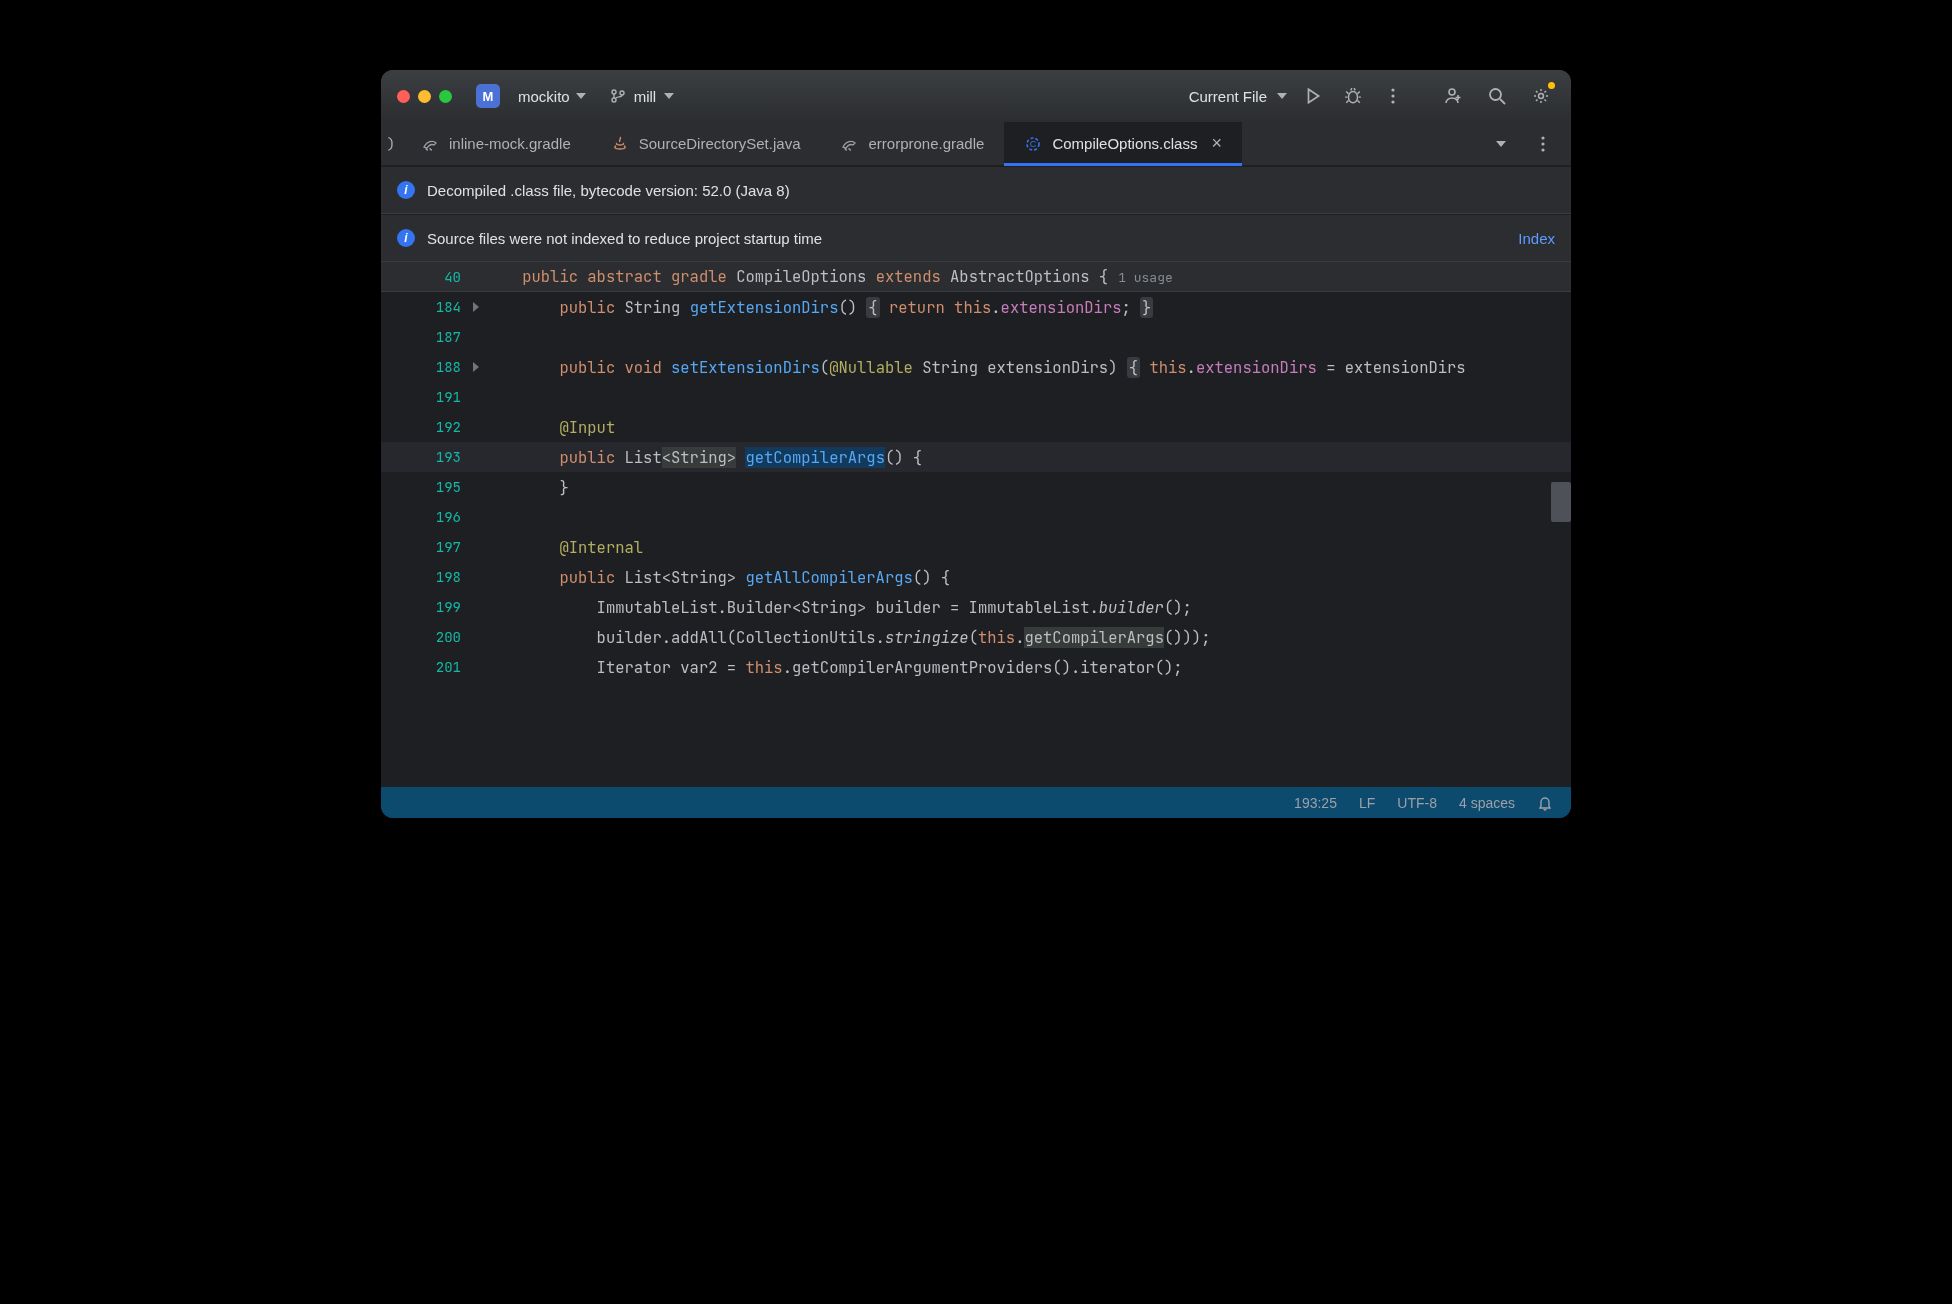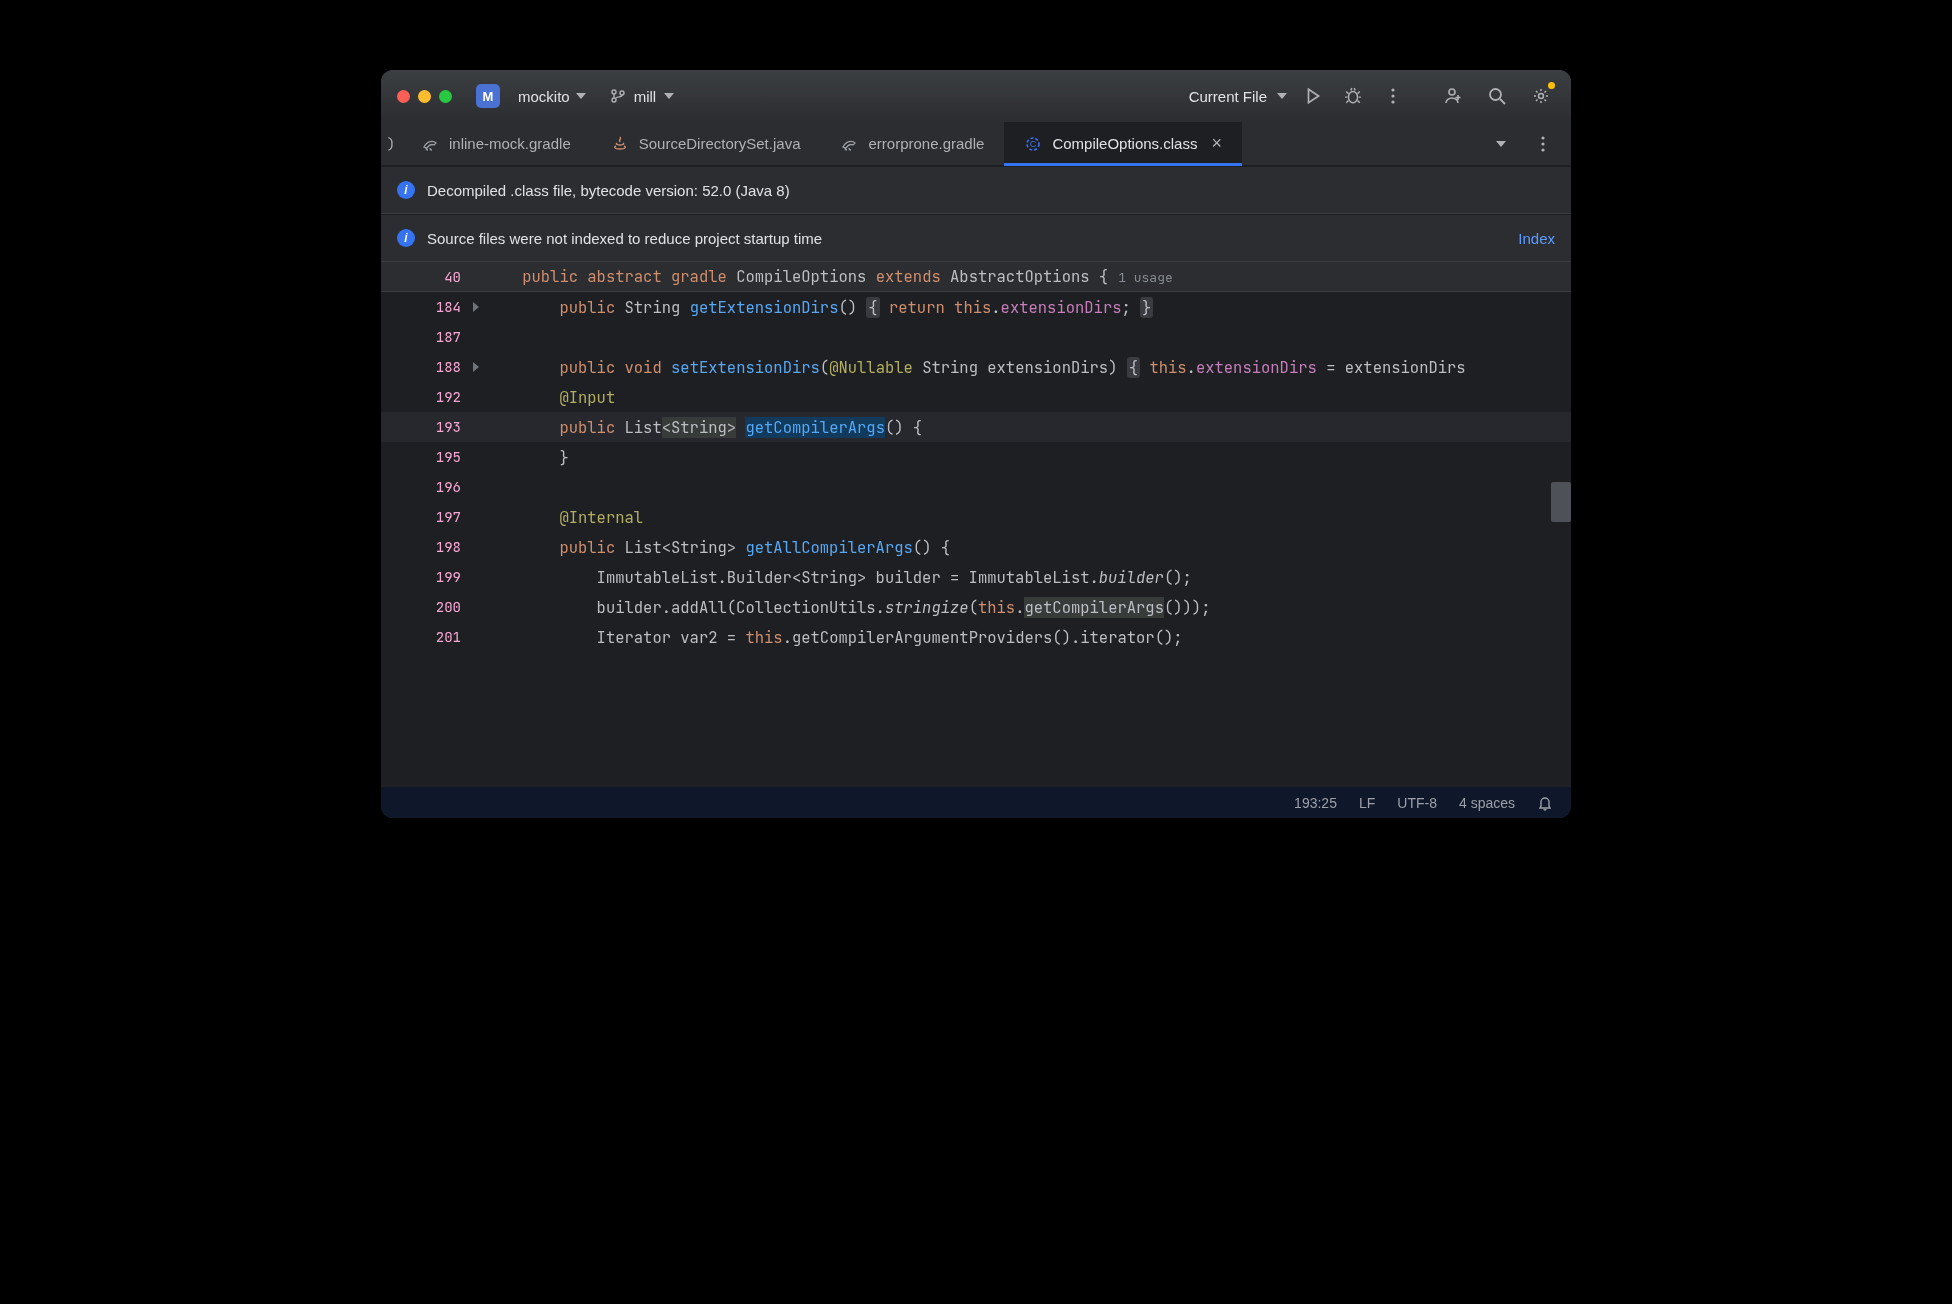--- a/index.html
+++ b/index.html
@@ -117,21 +117,21 @@
       flex: 1; display: flex; background: #1e1f22; overflow: hidden;
       font-family: 'JetBrains Mono', Menlo, monospace; font-size: 15.5px;
       position: relative;
     }
     .editor-body { flex: 1; overflow: hidden; }
     .code-line { display: flex; height: 30px; align-items: center; white-space: pre; }
     .code-line.sticky { background: #2b2d30; border-bottom: 1px solid #393b40; }
     .code-line.caret-line { background: #26282e; }
     .gutter {
       width: 100px; text-align: right; padding-right: 20px;
-      color: #f9a8d4; font-size: 14px; user-select: none;
+      color: #14b8a6; font-size: 14px; user-select: none;
       position: relative;
     }
     .fold-arrow {
       position: absolute; right: 2px; top: 50%; transform: translateY(-50%);
       width: 0; height: 0;
       border-top: 5px solid transparent; border-bottom: 5px solid transparent;
       border-left: 6px solid #6f737a;
     }
     .code-content { padding-left: 4px; color: #bcbec4; }
     
@@ -150,21 +150,21 @@
     .scrollbar-right {
       position: absolute; right:0; top:0; bottom:0; width: 14px;
       display: flex; flex-direction: column; align-items: center;
     }
     .scroll-thumb {
       position: absolute; right: 0; top: 220px; width: 20px; height: 40px;
       background: #4e5157; border-radius: 2px;
     }
     
     .statusbar {
-      height: 32px; background: #0f172a;
+      height: 32px; background: #0c4a6e;
       border-top: 1px solid #1e1f22;
       display: flex; align-items: center; justify-content: flex-end;
       gap: 22px; padding: 0 18px;
       color: #9da0a8; font-size: 14px;
     }
     svg { display: block; }
   </style>
 </head>
 <body>
 
@@ -309,20 +309,22 @@
   <div class="editor">
     <div class="editor-body" id="editor-body">
         <div class="code-line sticky"><div class="gutter">40</div>
   <div class="code-content"><span class="">    </span><span class="kw">public </span><span class="kw">abstract </span><span class="kw">gradle </span><span class="type">CompileOptions </span><span class="kw">extends </span><span class="type">AbstractOptions </span><span class="">{</span><span class="inlay">1 usage</span></div></div>
         <div class="code-line"><div class="gutter">184<div class="fold-arrow"></div></div>
     <div class="code-content"><span class="">        </span><span class="kw">public </span><span class="type">String </span><span class="method">getExtensionDirs</span><span class="">() </span><span class="fold-brace">{</span><span class=""> </span><span class="kw">return </span><span class="kw">this</span><span class="">.</span><span class="field">extensionDirs</span><span class="">; </span><span class="fold-brace">}</span></div></div>
         <div class="code-line"><div class="gutter">187</div>
     <div class="code-content"></div></div>
         <div class="code-line"><div class="gutter">188<div class="fold-arrow"></div></div>
     <div class="code-content"><span class="">        </span><span class="kw">public </span><span class="kw">void </span><span class="method">setExtensionDirs</span><span class="">(</span><span class="anno">@Nullable </span><span class="param">String extensionDirs) </span><span class="fold-brace">{</span><span class=""> </span><span class="kw">this</span><span class="">.</span><span class="field">extensionDirs</span><span class=""> = extensionDirs</span></div></div>
+        <div class="code-line"><div class="gutter">191</div>
+    <div class="code-content"></div></div>
         <div class="code-line"><div class="gutter">192</div>
     <div class="code-content"><span class="">        </span><span class="anno">@Input</span></div></div>
         <div class="code-line caret-line"><div class="gutter">193</div>
     <div class="code-content"><span class="">        </span><span class="kw">public </span><span class="type">List</span><span class="hl-usage">&lt;String&gt;</span><span class=""> </span><span class="method hl-decl">getCompilerArgs</span><span class="">() {</span></div></div>
         <div class="code-line"><div class="gutter">195</div>
     <div class="code-content"><span class="">        </span><span class="">}</span></div></div>
         <div class="code-line"><div class="gutter">196</div>
     <div class="code-content"></div></div>
         <div class="code-line"><div class="gutter">197</div>
     <div class="code-content"><span class="">        </span><span class="anno">@Internal</span></div></div>

